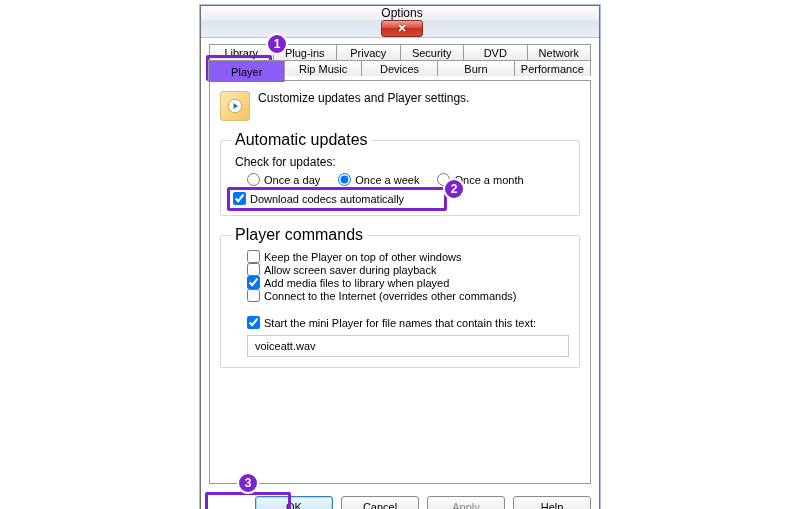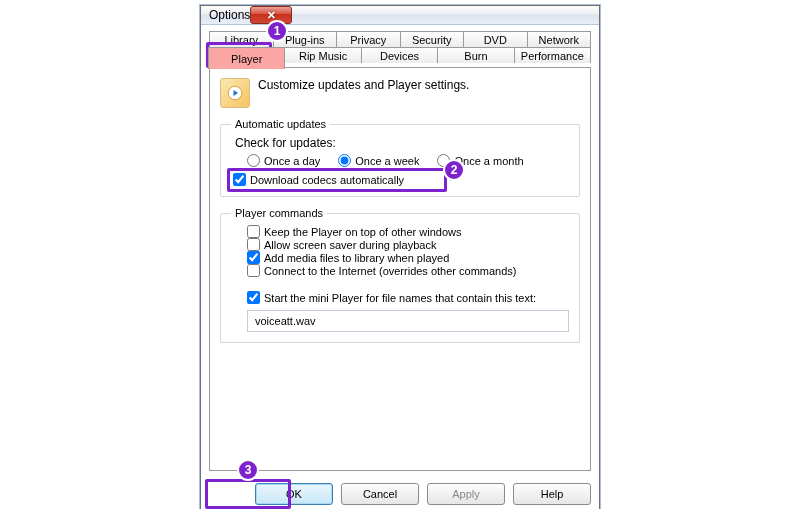--- a/index.html
+++ b/index.html
@@ -16,26 +16,27 @@
     align-items: flex-start;
     padding-top: 5px;
   }
   .dialog {
     width: 400px;
     border: 1px solid #707070;
     background: #fff;
     box-shadow: 0 0 0 1px #a8bfe0;
   }
   .titlebar {
-    height: 19px;
+    height: 32px;
     background: linear-gradient(to bottom, #fdfdfd 0%, #ededf4 45%, #dde4ee 46%, #e8edf6 100%);
     border-bottom: 1px solid #b5c6dc;
     display: flex;
     align-items: center;
     padding: 0 4px 0 8px;
+    flex-direction: column;
   }
   .close-btn {
     width: 42px;
     height: 18px;
     background: linear-gradient(to bottom, #e9a09a 0%, #d7513f 45%, #c9311c 46%, #cf4836 100%);
     border: 1px solid #8b2a1f;
     border-radius: 3px;
     display: flex;
     align-items: center;
     justify-content: center;
@@ -55,21 +56,21 @@
     background: linear-gradient(to bottom, #fefefe, #ececec);
     display: flex;
     align-items: center;
     justify-content: center;
     font-size: 11px;
     margin-left: -1px;
     cursor: default;
   }
   .tabs-row:first-child .tab:first-child { margin-left: 0; }
   .tab.active {
-    background: #fca5a5;
+    background: #8b5cf6;
     position: relative;
     z-index: 2;
     height: 22px;
     margin-bottom: -1px;
     text-align: center;
   }
   .tab-panel {
     border: 1px solid #9a9a9a;
     background: #fff;
     padding: 10px 10px 12px 10px;
@@ -87,21 +88,21 @@
     background: linear-gradient(135deg, #fbe8b2, #f7c362);
     display: flex; align-items: center; justify-content: center;
   }
   .app-icon svg { width: 18px; height: 18px; }
   fieldset {
     border: 1px solid #d7d7d7;
     border-radius: 2px;
     padding: 6px 10px 10px 10px;
     margin: 0 0 10px 0;
   }
-  legend { padding: 0 4px; font-size: 11px; color: #000; }
+  legend { padding: 0 4px; font-size: 16px; color: #000; }
   .radios { display: flex; gap: 18px; margin: 4px 0 6px 16px; }
   .radio, .check { display: flex; align-items: center; gap: 4px; font-size: 11px; }
   input[type="radio"], input[type="checkbox"] { margin: 0; width: 13px; height: 13px; }
   .checks { display: flex; flex-direction: column; margin-left: 16px; }
   .text-input {
     width: 100%;
     height: 22px;
     border: 1px solid #c2ccd8;
     padding: 2px 7px;
     font-size: 11px;

